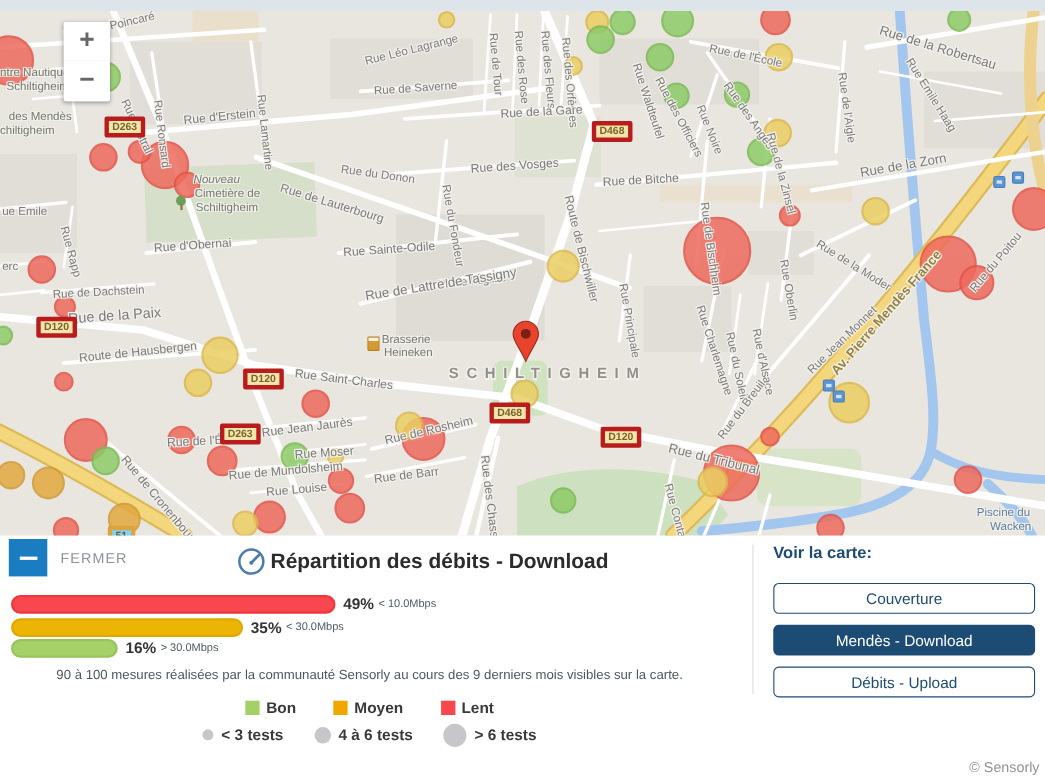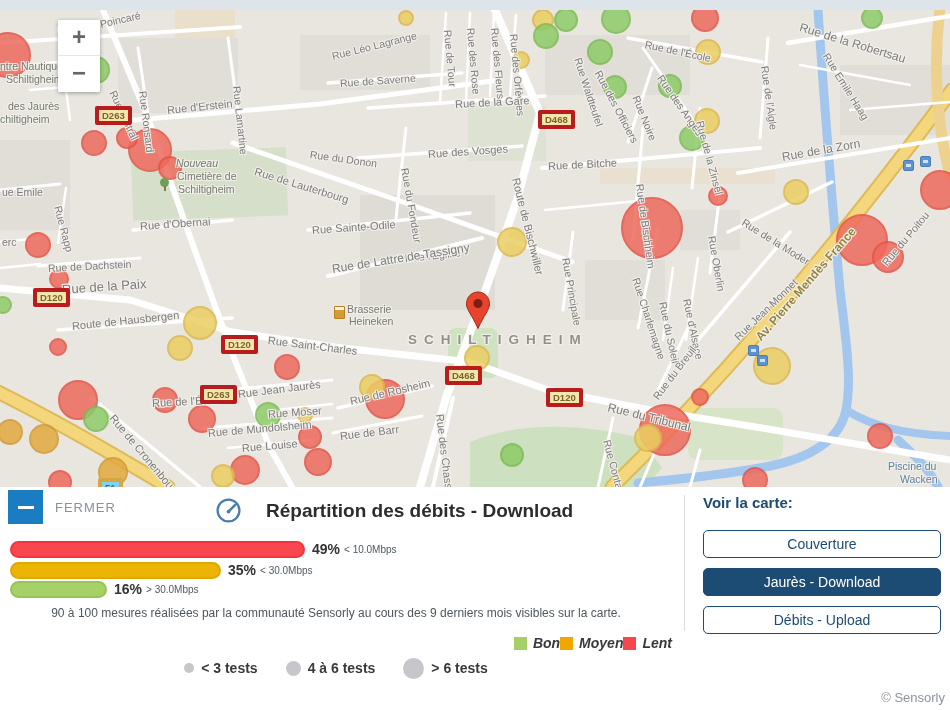--- a/index.html
+++ b/index.html
@@ -36,31 +36,31 @@
       text-align:center;line-height:34px;cursor:pointer;}
   .zoomctl .zb:first-child{border-bottom:1px solid #e6e6e6;border-radius:2px 2px 0 0;}
   .zoomctl .zb:last-child{border-radius:0 0 2px 2px;}
   .pin{position:absolute;left:465px;top:281px;width:26px;height:44px;}
   
   .panel{position:absolute;left:0;top:487px;width:950px;height:223px;background:#fff;}
   .close-wrap{position:absolute;left:8px;top:3px;display:flex;align-items:center;cursor:pointer;}
   .close-btn{width:35px;height:34px;background:#1a7dc2;display:flex;align-items:center;justify-content:center;}
   .close-btn .minus{width:16px;height:3px;background:#fff;}
   .close-lbl{margin-left:12px;color:#8a9099;font-size:13px;letter-spacing:1px;}
-  .title-row{position:absolute;left:215px;top:10px;display:flex;align-items:center;gap:24px;}
+  .title-row{position:absolute;left:215px;top:10px;display:flex;align-items:center;gap:4px;}
   .title-txt{font-size:19px;font-weight:bold;color:#2c2c2c;}
   .bar-row{position:absolute;left:10px;height:18px;display:flex;align-items:center;}
   .pill{height:17px;border-radius:9px;box-sizing:border-box;}
   .pill.red{background:#f8474e;border:2px solid #f2353c;}
   .pill.yellow{background:#ecb505;border:2px solid #dfa900;}
   .pill.green{background:#a6d169;border:2px solid #98c455;}
   .bar-pct{font-size:14px;font-weight:bold;color:#333;margin-left:7px;}
   .bar-range{font-size:10px;color:#4e5862;margin-left:4px;}
   .note{position:absolute;left:0;top:119px;width:672px;text-align:center;font-size:12px;color:#4d565e;}
-  .qlegend{position:absolute;left:0;top:148px;width:672px;display:flex;justify-content:flex-end;font-style:italic;}
+  .qlegend{position:absolute;left:0;top:148px;width:672px;display:flex;justify-content:center;gap:34px;}
   .qitem{display:flex;align-items:center;gap:6px;font-size:14px;font-weight:bold;color:#393939;}
   .qsq{width:13px;height:13px;}
   .slegend{position:absolute;left:0;top:168px;width:672px;display:flex;justify-content:center;gap:28px;align-items:center;height:26px;}
   .sitem{display:flex;align-items:center;gap:7px;font-size:14px;font-weight:bold;color:#393939;}
   .scircle{background:#c7c7cb;border-radius:50%;}
   .divider{position:absolute;left:684px;top:8px;width:1px;height:136px;background:#d9dde1;}
   .voir{position:absolute;left:703px;top:7px;font-size:15px;font-weight:bold;color:#1c4b73;}
   .mapbtn{position:absolute;left:703px;width:238px;height:28px;box-sizing:border-box;border:1.5px solid #1c4b73;
       border-radius:5px;background:#fff;color:#1c4b73;font-size:14px;text-align:center;line-height:25px;cursor:pointer;}
   .mapbtn.active{background:#1c4b73;color:#fff;}
@@ -289,21 +289,21 @@
       <span class="ml st" style="left: 140px; top: 210px; font-size: 11px; transform: rotate(-4deg);">Rue d'Obernai</span>
       <span class="ml st" style="left: 152px; top: 387px; font-size: 11px; transform: rotate(-3deg);">Rue de l'École</span>
       <span class="ml st" style="left: 350px; top: 385px; font-size: 11px; transform: rotate(-13deg);">Rue de Rosheim</span>
       <span class="ml st" style="left: 340px; top: 420px; font-size: 11px; transform: rotate(-7deg);">Rue de Barr</span>
       <span class="ml st" style="left: 440px; top: 398px; font-size: 11px; transform: rotate(83deg);">Rue des Chasseurs</span>
       <span class="ml st" style="left: 2px; top: 176px;">ue Emile</span>
       <span class="ml st" style="left: 58px; top: 190px; transform: rotate(75deg);">Rue Rapp</span>
       <span class="ml st" style="left: 2px; top: 226px;">erc</span>
       <span class="ml poi" style="left: 0px; top: 50px;">ntre Nautique</span>
       <span class="ml poi" style="left: 6px; top: 63px;">Schiltigheim</span>
-      <span class="ml poi" style="left: 8px; top: 90px;">des Jaurès</span>
+      <span class="ml poi" style="left: 8px; top: 90px;">des Mendès</span>
       <span class="ml poi" style="left: 0px; top: 103px;">chiltigheim</span>
       <span class="ml poi" style="left: 176px; top: 147px; font-style: italic;">Nouveau</span>
       <span class="ml poi" style="left: 177px; top: 160px;">Cimetière de</span>
       <span class="ml poi" style="left: 178px; top: 173px;">Schiltigheim</span>
       <span class="ml poi" style="left: 347px; top: 293px;">Brasserie</span>
       <span class="ml poi" style="left: 349px; top: 305px;">Heineken</span>
       <span class="ml poi2" style="left: 888px; top: 450px;">Piscine du</span>
       <span class="ml poi2" style="left: 900px; top: 463px;">Wacken</span>
       <span class="ml city" style="left: 408px; top: 322px;">SCHILTIGHEIM</span>
       <span class="badge" style="left: 95px; top: 96px; position: absolute;">D263</span>
@@ -401,17 +401,17 @@
     <div class="sitem">
       <span class="scircle" id="s2" style="width: 21px; height: 21px;"></span>
       <span>&gt; 6 tests</span>
     </div>
   </div>
 
   <div class="divider"></div>
 
   <div class="voir">Voir la carte:</div>
   <button class="mapbtn" style="top:43px">Couverture</button>
-  <button class="mapbtn active" style="top:81px">Jaurès - Download</button>
+  <button class="mapbtn active" style="top:81px">Mendès - Download</button>
   <button class="mapbtn" style="top:119px">Débits - Upload</button>
 
   <div class="copyright">© Sensorly</div>
 </div>
 
 </body></html>

